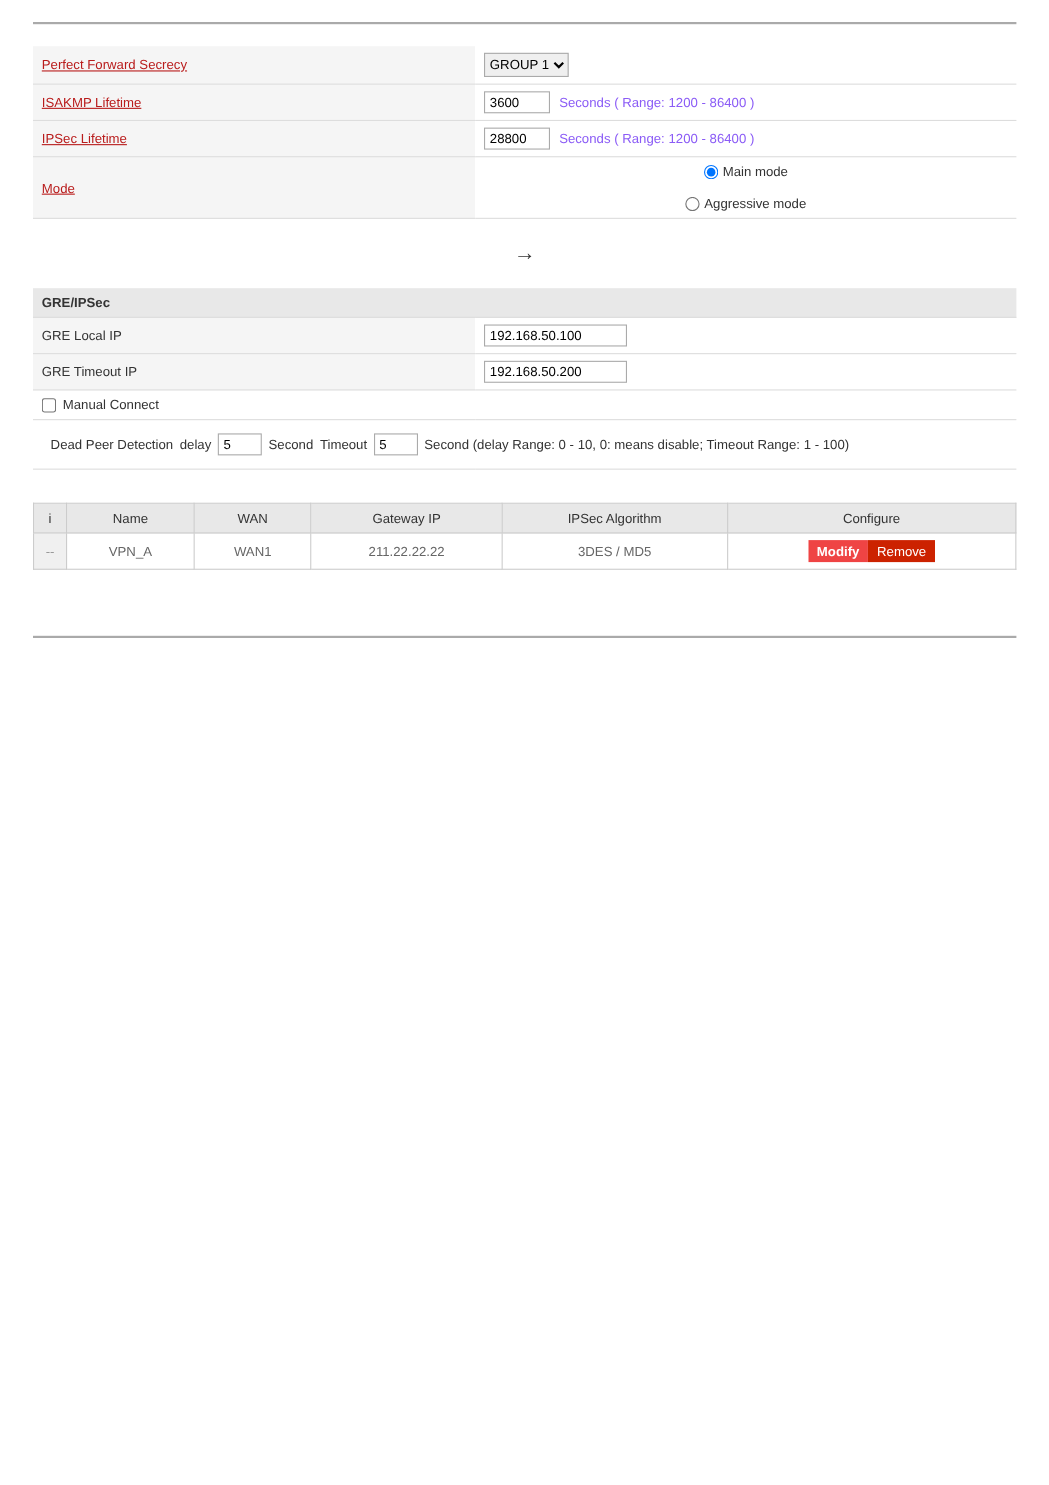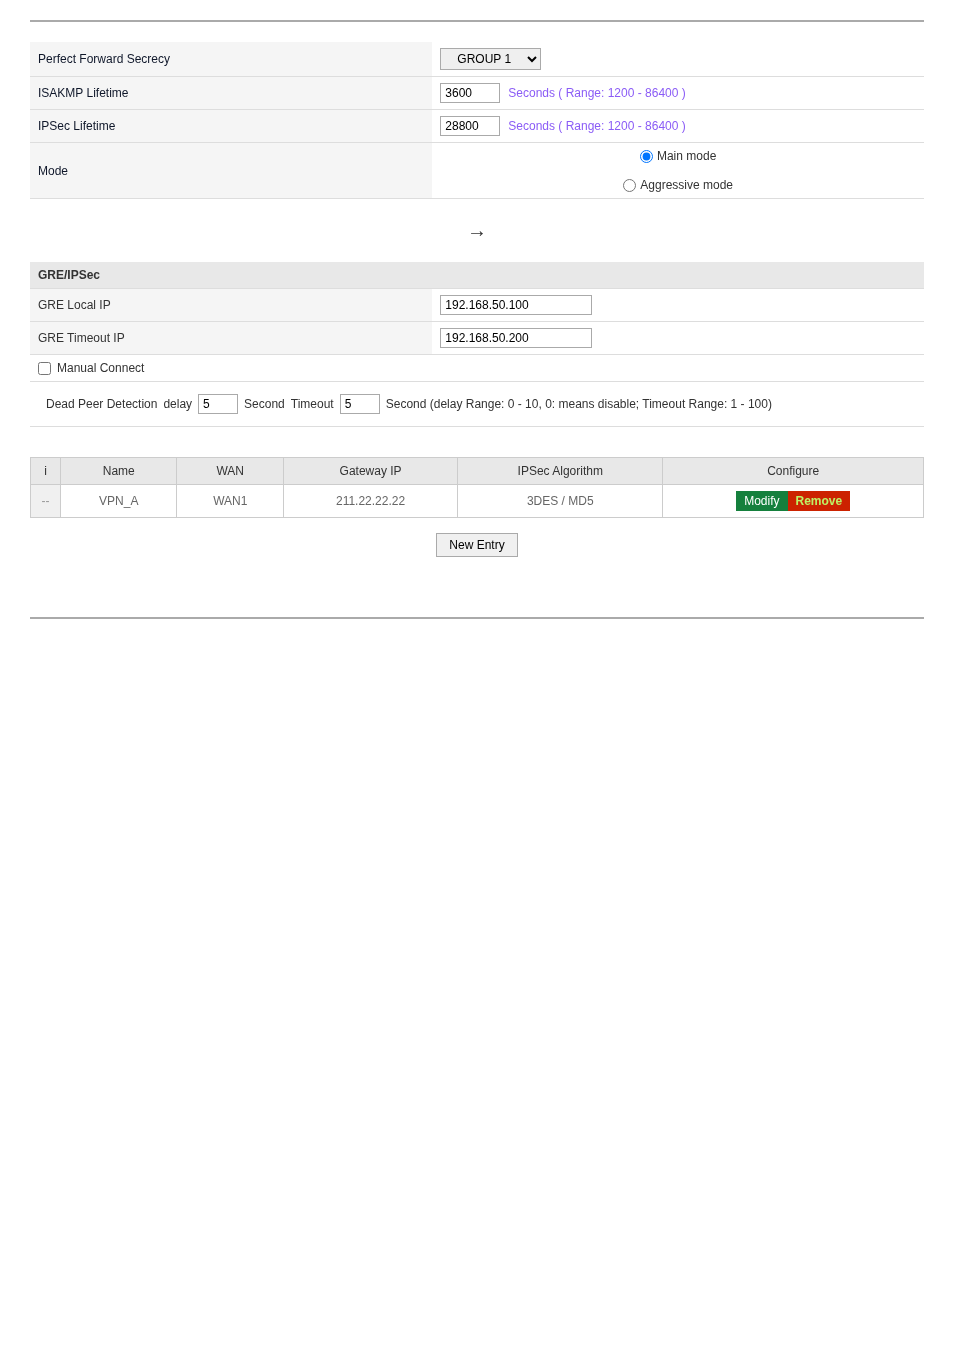--- a/index.html
+++ b/index.html
@@ -38,21 +38,22 @@
     }
 
     .settings-table td {
       padding: 6px 8px;
       vertical-align: middle;
     }
 
     .settings-table td:first-child {
       width: 45%;
       background: #f5f5f5;
-      color: #0f172a;
+      color: #b91c1c;
+      text-decoration: underline;
     }
 
     .settings-table td:last-child {
       background: #fff;
     }
 
     .arrow-section {
       text-align: center;
       margin: 20px 0;
       font-size: 20px;
@@ -91,31 +92,31 @@
     }
 
     input[type="text"], input[type="number"] {
       border: 1px solid #aaa;
       padding: 2px 4px;
       font-size: 12px;
       background: #fff;
     }
 
     input[type="text"].ip-input {
-      width: 152px;
+      width: 130px;
     }
 
     input[type="text"].num-input {
       width: 40px;
     }
 
     select.group-select {
       font-size: 12px;
       border: 1px solid #aaa;
-      padding: 2px 12px;
+      padding: 2px 0;
     }
 
     
     .radio-group {
       display: flex;
       align-items: center;
       gap: 15px;
       flex-direction: column;
     }
 
@@ -170,37 +171,37 @@
       color: #666;
     }
 
     .vpn-table td:first-child {
       background: #f0f0f0;
       color: #999;
       width: 30px;
     }
 
     .btn-modify {
-      background: #15803d;
+      background: #ef4444;
       color: #fff;
       border: none;
       padding: 3px 8px;
       cursor: pointer;
       font-size: 12px;
-      font-weight: normal;
+      font-weight: bold;
     }
 
     .btn-remove {
       background: #cc2200;
-      color: #bef264;
+      color: #ffffff;
       border: none;
       padding: 3px 8px;
       cursor: pointer;
       font-size: 12px;
-      font-weight: bold;
+      font-weight: normal;
     }
 
     .btn-new-entry {
       background: #f0f0f0;
       border: 1px solid #aaa;
       padding: 4px 12px;
       cursor: pointer;
       font-size: 12px;
       display: block;
       margin: 0 auto;
@@ -313,19 +314,16 @@
           <tr>
             <td>--</td>
             <td>VPN_A</td>
             <td>WAN1</td>
             <td>211.22.22.22</td>
             <td>3DES / MD5</td>
             <td><button class="btn-modify">Modify</button><button class="btn-remove">Remove</button></td>
           </tr>
         </tbody>
     </table>
-    <div class="new-entry-wrapper">
-      <button class="btn-new-entry">New Entry</button>
-    </div>
   </div>
 
   <div class="bottom-border" style="margin-top: 60px;"></div>
 </div>
 
 </body></html>

